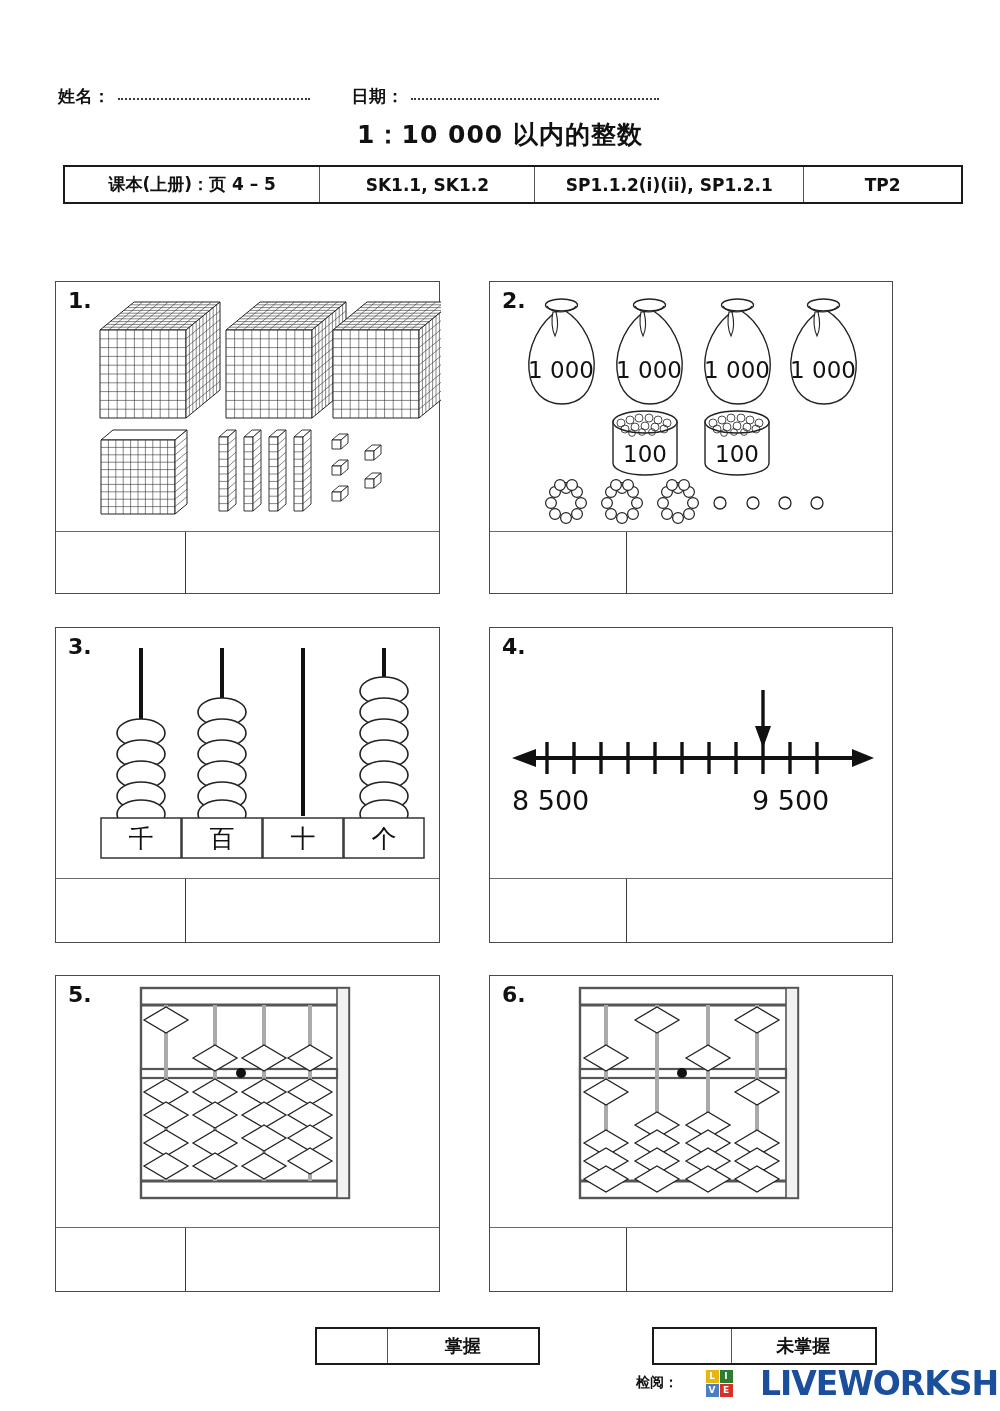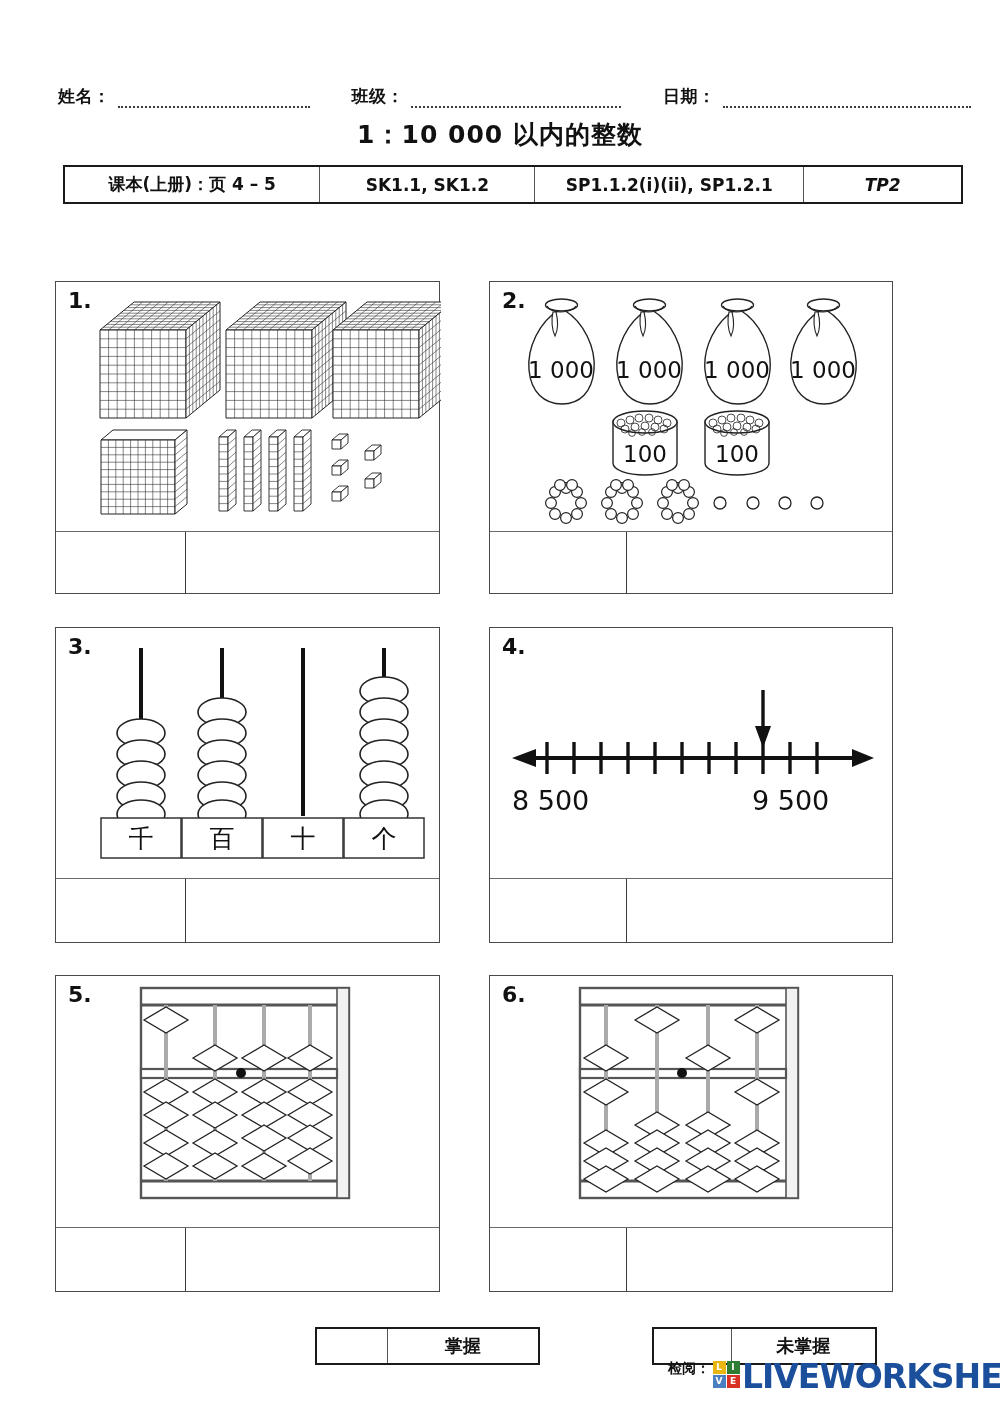--- a/index.html
+++ b/index.html
@@ -14,21 +14,21 @@
   }
 
   
   .page { position: absolute; left: 0; top: 0; width: 1000px; height: 1411px; }
 
   .idline {
     position: absolute; left: 58px; top: 82px; width: 884px; height: 26px;
     display: flex; align-items: flex-end;
     font-size: 17px; font-weight: 700;
   }
-  .idfield { display: flex; align-items: flex-end; }
+  .idfield { display: flex; }
   .idlabel { white-space: nowrap; font-size: 17px; font-weight: 700; letter-spacing: .5px; }
   .dots {
     display: inline-block; height: 15px; margin-left: 7px;
     border-bottom: 2px dotted #3a3a3a;
   }
   .f-name .dots { width: 192px; }
   .f-class .dots { width: 210px; }
   .f-date  .dots { width: 248px; }
   .f-class { margin-left: 42px; }
   .f-date  { margin-left: 42px; }
@@ -45,21 +45,21 @@
     position: absolute; left: 63px; top: 165px; width: 900px; height: 39px;
     border: 2px solid #1a1a1a;
     display: flex;
   }
   .codecell {
     display: flex; align-items: center; justify-content: center;
     font-size: 17px; font-weight: 700;
     border-right: 1px solid #555;
     height: 100%;
   }
-  .codecell:last-child { border-right: none; font-style: italic; }
+  .codecell:last-child { border-right: none; }
   .cc1 { width: 28.5%; }
   .cc2 { width: 24%; }
   .cc3 { width: 30%; }
   .cc4 { width: 17.5%; }
 
   
   .activity {
     position: absolute; left: 58px; top: 213px;
     font-size: 22px; font-weight: 700; letter-spacing: .5px;
   }
@@ -103,22 +103,22 @@
   .mastery.m1 { left: 315px; top: 1327px; width: 225px; }
   .mastery.m2 { left: 652px; top: 1327px; width: 225px; padding-left: 10px; }
   .m-check { width: 32%; border-right: 1.2px solid #555; }
   .m-label {
     flex: 1; display: flex; align-items: center; justify-content: center;
     font-size: 18px; font-weight: 700;
   }
 
   
   .lwfoot {
-    position: absolute; left: 668px; top: 1360px; width: 325px; height: 46px;
-    display: flex; 
+    position: absolute; left: 636px; top: 1360px; width: 325px; height: 46px;
+    display: flex; align-items: center; gap: 25px;
   }
   .checklabel { font-size: 14px; font-weight: 700; margin-right: 2px; white-space: nowrap; }
   .lwtiles { display: flex; flex-direction: column; margin-right: 2px; }
   .lwrow { display: flex; }
   .lwtile {
     width: 13px; height: 13px; margin: 0.5px;
     font-size: 9px; font-weight: 700; color: #fff;
     display: flex; align-items: center; justify-content: center;
     font-family: "DejaVu Sans", "Liberation Sans", sans-serif;
   }
@@ -131,24 +131,20 @@
   svg { display: block; }
 </style>
 </head>
 <body>
 
 <div class="page">
 
   <div class="idline">
     <div class="idfield f-name">
       <span class="idlabel">姓名：</span>
-      <span class="dots"></span>
-    </div>
-    <div class="idfield f-class">
-      <span class="idlabel">班级：</span>
       <span class="dots"></span>
     </div>
     <div class="idfield f-date">
       <span class="idlabel">日期：</span>
       <span class="dots"></span>
     </div>
   </div>
 
   <div class="maintitle">1：10 000 以内的整数</div>
 

